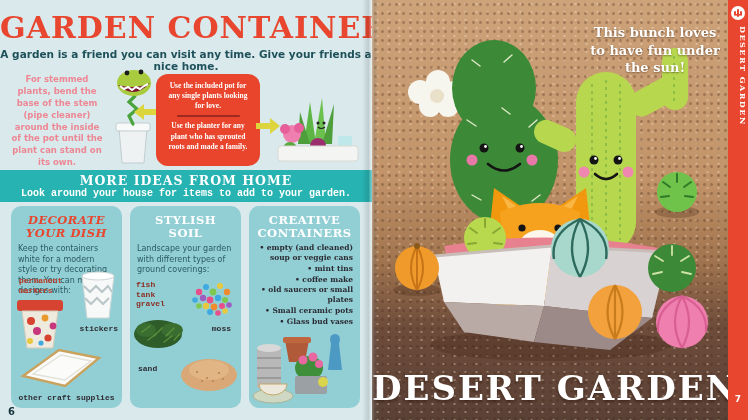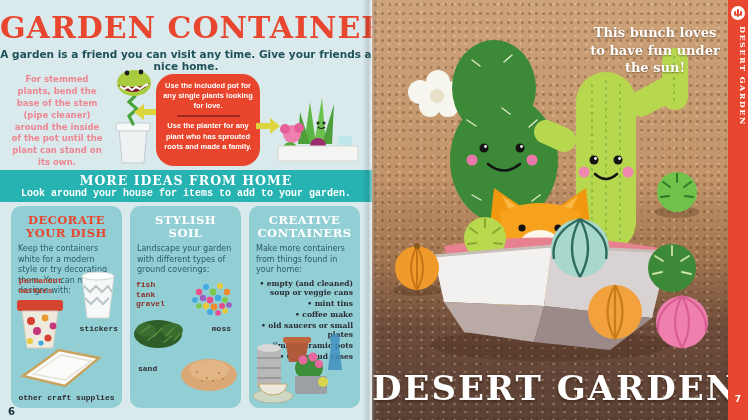--- a/index.html
+++ b/index.html
@@ -7,30 +7,30 @@
   
   .left-page{position:absolute;left:0;top:0;width:372px;height:420px;background:#d9e9ec;}
   .page-title{position:absolute;top:10px;left:0;width:372px;text-align:center;font-family:"DejaVu Serif",serif;font-weight:900;font-size:30px;letter-spacing:1px;color:#e8462e;white-space:nowrap;}
   .page-subtitle{position:absolute;top:48px;left:0;width:372px;text-align:center;font-size:10.5px;font-weight:600;color:#1f515a;}
   .top-row{position:absolute;top:66px;left:10px;width:352px;height:102px;}
   .tip-note{position:absolute;left:0;top:8px;width:94px;font-size:8.5px;line-height:1.4;color:#ee8794;text-align:center;font-weight:600;}
   .flytrap{position:absolute;left:94px;top:0px;width:58px;height:102px;}
   .arrow{position:absolute;width:24px;height:16px;}
   .arrow-left{left:124px;top:38px;}
   .arrow-right{left:246px;top:52px;}
-  .pot-box{position:absolute;left:146px;top:8px;width:104px;height:92px;background:#e8452c;border-radius:18px;box-sizing:border-box;padding:7px 7px;color:#fff;text-align:center;font-family:Liberation Sans, sans-serif;font-weight:700;font-size:7.5px;line-height:1.35;}
+  .pot-box{position:absolute;left:146px;top:8px;width:104px;height:92px;background:#e8452c;border-radius:12px;box-sizing:border-box;padding:7px 7px;color:#fff;text-align:center;font-family:Liberation Serif, serif;font-weight:700;font-size:7.5px;line-height:1.35;}
   .pot-box .divider{height:2px;background:#9c2a1e;width:70%;margin:4px auto;border-radius:2px;}
   .planter{position:absolute;left:262px;top:30px;width:92px;height:70px;}
   .banner{position:absolute;top:170px;left:0;width:372px;height:32px;background:#27b3b1;color:#fff;text-align:center;padding-top:3px;box-sizing:border-box;}
   .banner-heading{font-family:"DejaVu Serif",serif;font-weight:900;font-size:12.5px;letter-spacing:1px;}
   .banner-subheading{font-family:Liberation Mono, monospace;font-weight:700;font-size:10px;margin-top:0;}
   .panels{position:absolute;top:206px;left:11px;width:350px;display:flex;gap:8px;}
   .panel{position:relative;width:111px;height:202px;background:#92cfd5;border-radius:10px;box-sizing:border-box;padding:8px 7px;}
   .panel-heading{font-family:"DejaVu Serif",serif;font-weight:900;font-size:11.5px;line-height:1.15;text-align:center;letter-spacing:0.5px;}
-  .heading-red{color:#e8462e;}
+  .heading-red{color:#e8462e;font-style:italic;}
   .heading-white{color:#fff;}
   .panel-body{font-size:8px;line-height:1.3;color:#2c5a63;margin-top:4px;}
   .item-label{position:absolute;font-family:Liberation Mono, monospace;font-weight:900;font-size:8px;line-height:1.2;color:#2e2c33;}
   .label-red{color:#c23b28;}
   .label-maroon{color:#8a2f24;}
   .bullets{margin:3px 0 0 0;padding:0 0 0 2px;list-style:none;text-align:right;}
   .bullets li{font-family:"DejaVu Serif",serif;font-weight:700;font-size:7.5px;line-height:1.3;color:#2b2b33;padding-left:6px;text-indent:-6px;margin-bottom:1px;}
   .bullets li::before{content:"• ";}
   .abs{position:absolute;}
   .page-num-left{position:absolute;left:8px;bottom:3px;font-weight:700;font-size:10px;color:#16323a;}
@@ -216,21 +216,20 @@
               <circle cx="36" cy="33" r="1.1"></circle>
                 <circle cx="25" cy="33" r="1.1"></circle>
                 <circle cx="46" cy="31" r="1.1"></circle>
             </g>
           </svg>
         </span>
       </div>
 
       <div class="panel">
         <div class="panel-heading heading-white">CREATIVE CONTAINERS</div>
-        <div class="panel-body">Make more containers from things found in your home:</div>
         <ul class="bullets">
           <li>empty (and cleaned) soup or veggie cans</li>
           <li>mint tins</li>
           <li>coffee make</li>
           <li>old saucers or small plates</li>
           <li>Small ceramic pots</li>
           <li>Glass bud vases</li>
         </ul>
         <span class="abs" style="left:2px;bottom:0;">
           <svg width="100" height="72" viewBox="0 0 100 72">

